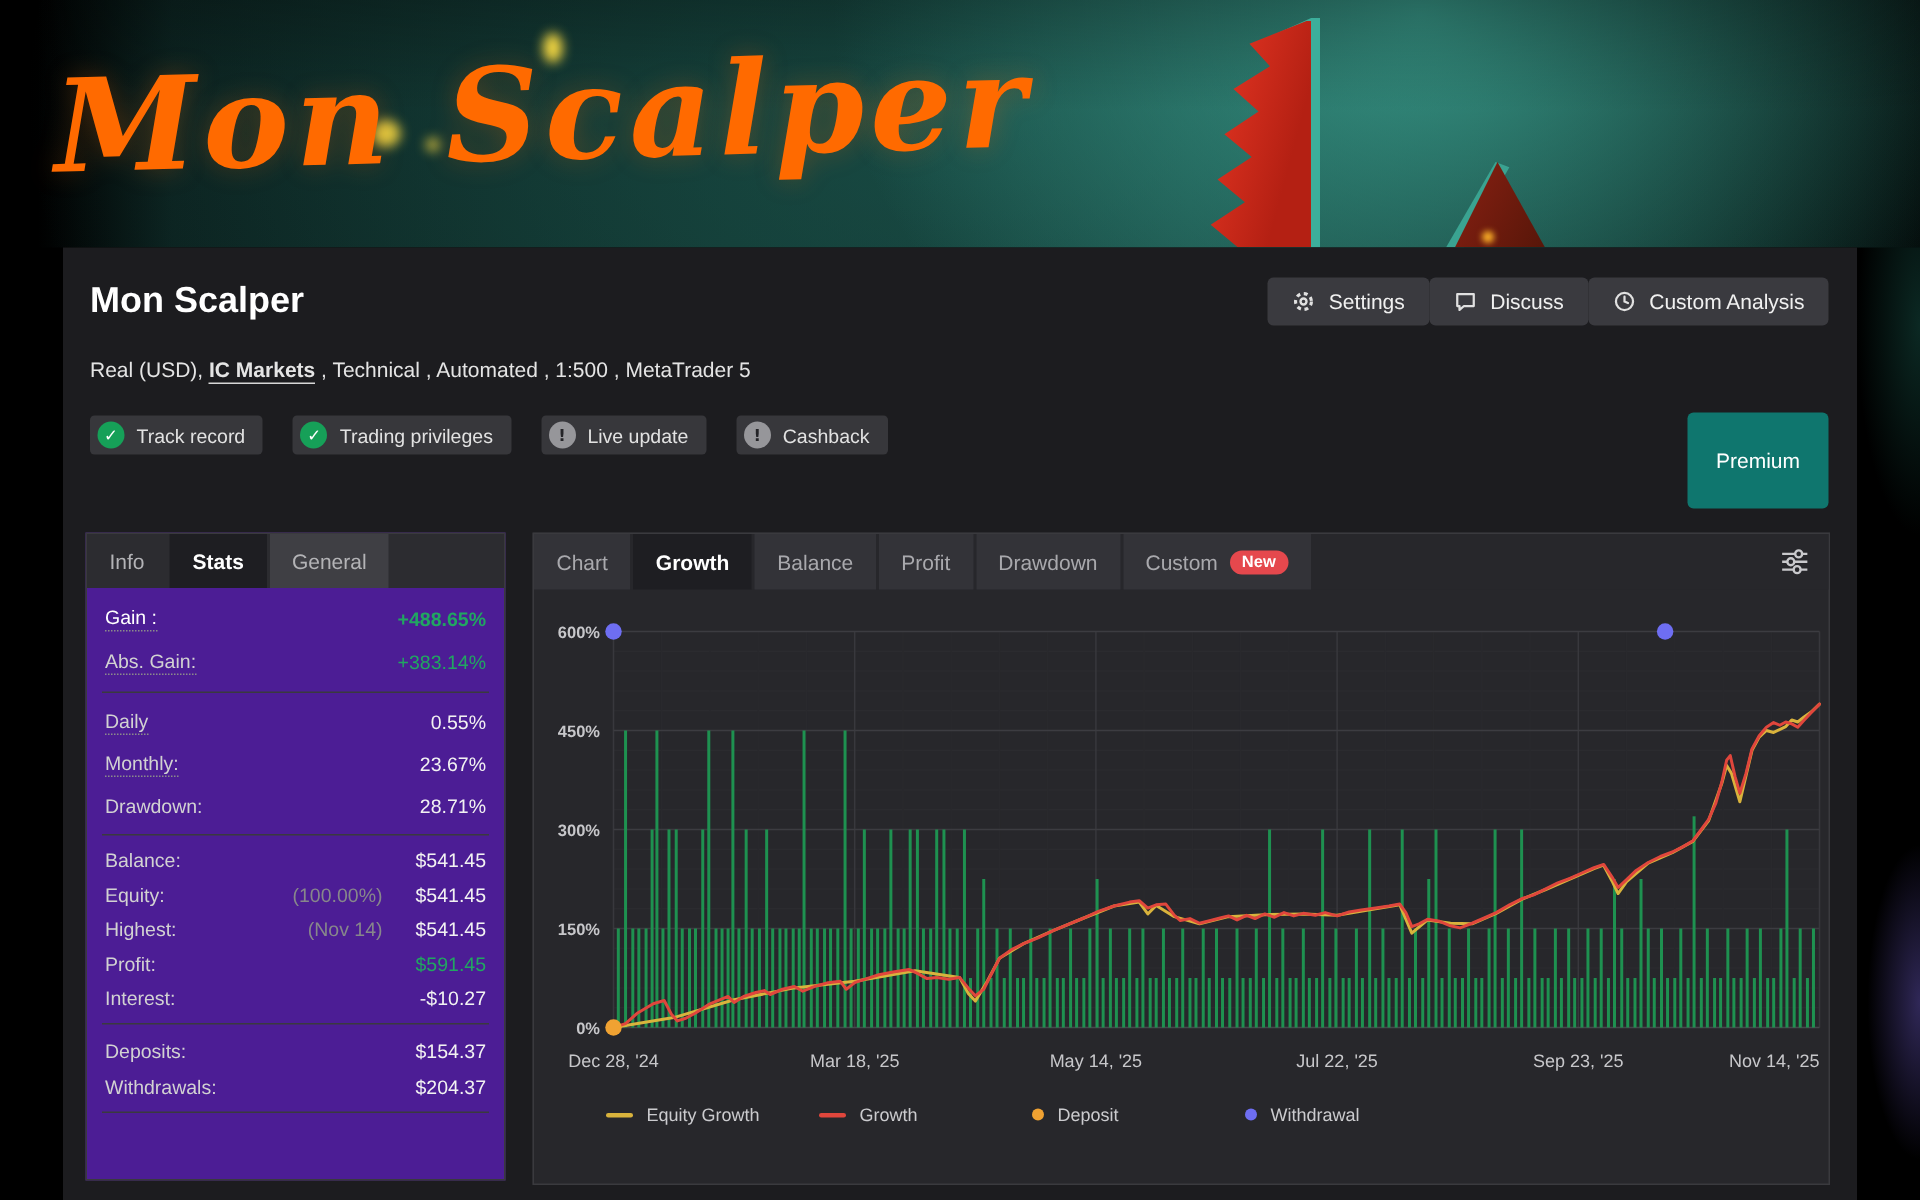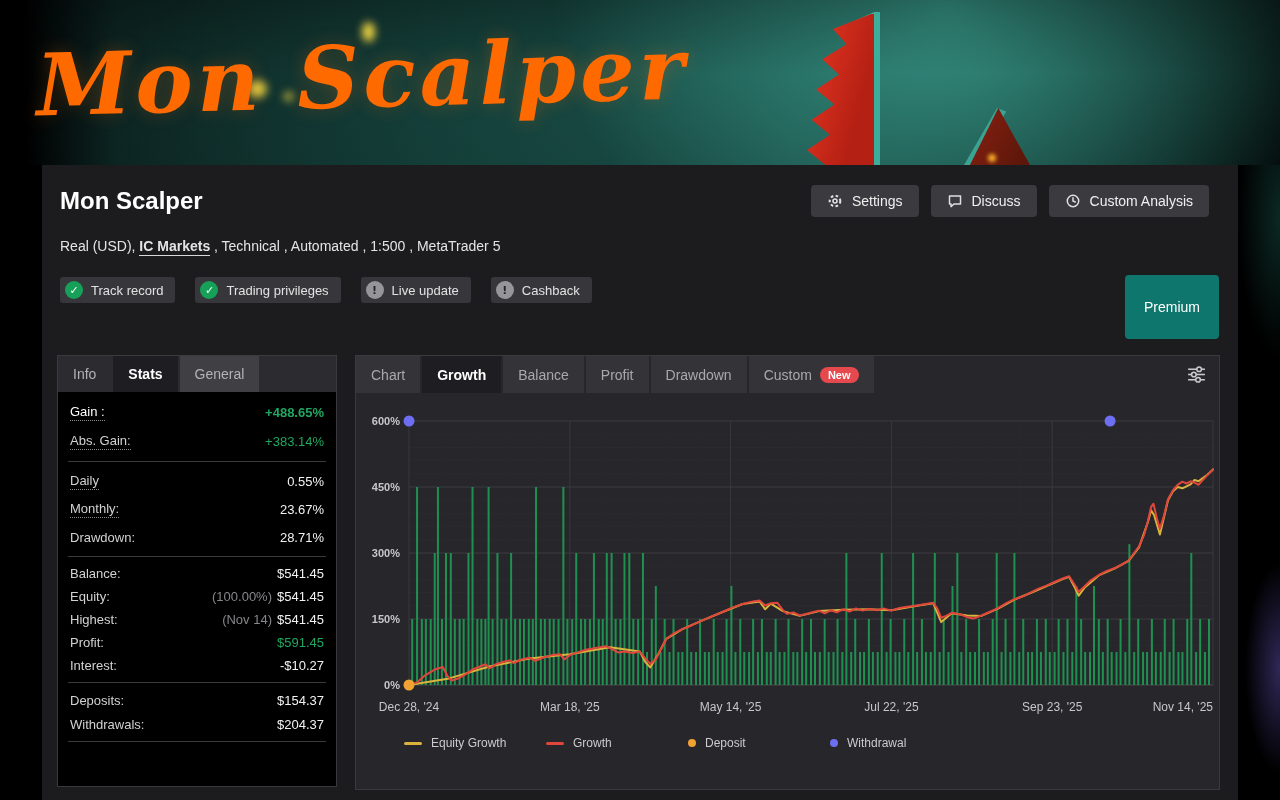--- a/index.html
+++ b/index.html
@@ -29,50 +29,50 @@
   .fin-small .back{position:absolute;inset:0;background:#3aa391;clip-path:polygon(0 100%,50% 0,64% 6%,18% 100%)}
   .fin-small .front{position:absolute;inset:0;background:linear-gradient(120deg,#8c2113,#571609);clip-path:polygon(9% 100%,52% 0,100% 100%)}
   .fin-small .spark{position:absolute;left:24px;top:46px;width:8px;height:8px;border-radius:50%;background:#ffb428;filter:blur(2px)}
 
   .edge-glow-teal{position:absolute;right:0;top:165px;width:42px;height:260px;background:radial-gradient(60px 200px at 100% 20%,rgba(25,90,78,.45),transparent 70%)}
   .edge-glow-purple{position:absolute;right:0;top:560px;width:45px;height:240px;background:radial-gradient(50px 150px at 100% 45%,rgba(120,100,220,.4),transparent 70%)}
 
   
   .panel{position:absolute;left:42px;top:165px;width:1196px;height:635px;background:#1c1c1f;color:#e8e8e8}
   .page-title{position:absolute;left:18px;top:22px;font-size:24px;font-weight:bold;color:#fff}
-  .top-buttons{position:absolute;right:29px;top:20px;display:flex;gap:12px}
+  .top-buttons{position:absolute;right:19px;top:20px;display:flex;}
   .btn{display:flex;align-items:center;gap:9px;background:#3a3a3f;color:#f0f0f0;font-size:14px;
     padding:8px 16px;border-radius:4px;cursor:pointer;border:none}
   .btn svg{display:block}
   .subtitle{position:absolute;left:18px;top:73px;font-size:14px;color:#e4e4e4}
   .subtitle b{font-weight:bold;border-bottom:1px solid #d8d8d8;padding-bottom:1px}
   .badges{position:absolute;left:18px;top:112px;display:flex;gap:20px}
   .badge{display:flex;align-items:center;gap:8px;background:#37373b;border-radius:3px;padding:4px 12px 4px 5px;font-size:13px;color:#e2e2e2}
   .bicon{width:18px;height:18px;border-radius:50%;display:flex;align-items:center;justify-content:center;font-size:11px;font-weight:bold;font-family:"DejaVu Sans",sans-serif}
   .bicon.ok{background:#16a058;color:#fff}
   .bicon.warn{background:#96969a;color:#242428}
   .premium{position:absolute;right:19px;top:110px;background:#0f766e;color:#fff;font-size:14px;padding:24px 19px;border-radius:4px;cursor:pointer;border:none}
 
   
-  .stats-card{position:absolute;left:15px;top:190px;width:280px;height:432px;background:#000000;border:1px solid #3a3a3e}
+  .stats-card{position:absolute;left:15px;top:190px;width:280px;height:432px;background:#4c1d95;border:1px solid #3a3a3e}
   .tabbar{display:flex;background:#2c2c30;height:36px}
   .tab{padding:0 15px;display:flex;align-items:center;gap:7px;font-size:14px;color:#b3b3b6;cursor:pointer;margin-right:2px}
   .tab.active{background:#1e1e22;color:#fff;font-weight:bold}
   .tab.lighter{background:#3f3f44}
   .stats-body{padding:6px 12px 0 12px;font-size:13px}
   .srow{display:flex;justify-content:space-between;align-items:center}
   .g1 .srow{height:29px}.g2 .srow{height:28px}.g3 .srow{height:23px}.g4 .srow{height:24px}.g5 .srow{height:23px}
   .divider{border-top:1px solid #3a3a3e;margin:5px -2px}
   .lbl{color:#d2d2d2}
   .lbl.dotted{border-bottom:1px dotted #8b8b8b;padding-bottom:1px}
   .lbl.boldlbl{font-weight:normal;color:#fff}
   .val{color:#f2f2f2}
   .val.green{color:#21a661}
   .val.bold{font-weight:bold}
-  .note{color:#87878b;margin-right:5px}
+  .note{color:#87878b;margin-right:22px}
 
   
   .chart-card{position:absolute;left:313px;top:190px;width:865px;height:435px;background:#27272b;border:1px solid #3a3a3e}
   .chart-tabbar{display:flex;background:#27272b;height:37px;position:relative}
   .ctab{padding:0 15px;display:flex;align-items:center;gap:8px;font-size:14px;color:#a9a9ad;cursor:pointer;background:#333338;margin-right:2px}
   .ctab.active{background:#1e1e22;color:#fff;font-weight:bold}
   .new-pill{background:#e5484d;color:#fff;font-size:11px;padding:2px 8px;border-radius:9px;font-weight:bold}
   .filter-btn{position:absolute;right:12px;top:8px;cursor:pointer}
   .chart-svg{display:block}
   .ylab{fill:#c7c7ca;font-size:11px;font-weight:bold;font-family:"Liberation Sans",sans-serif}

